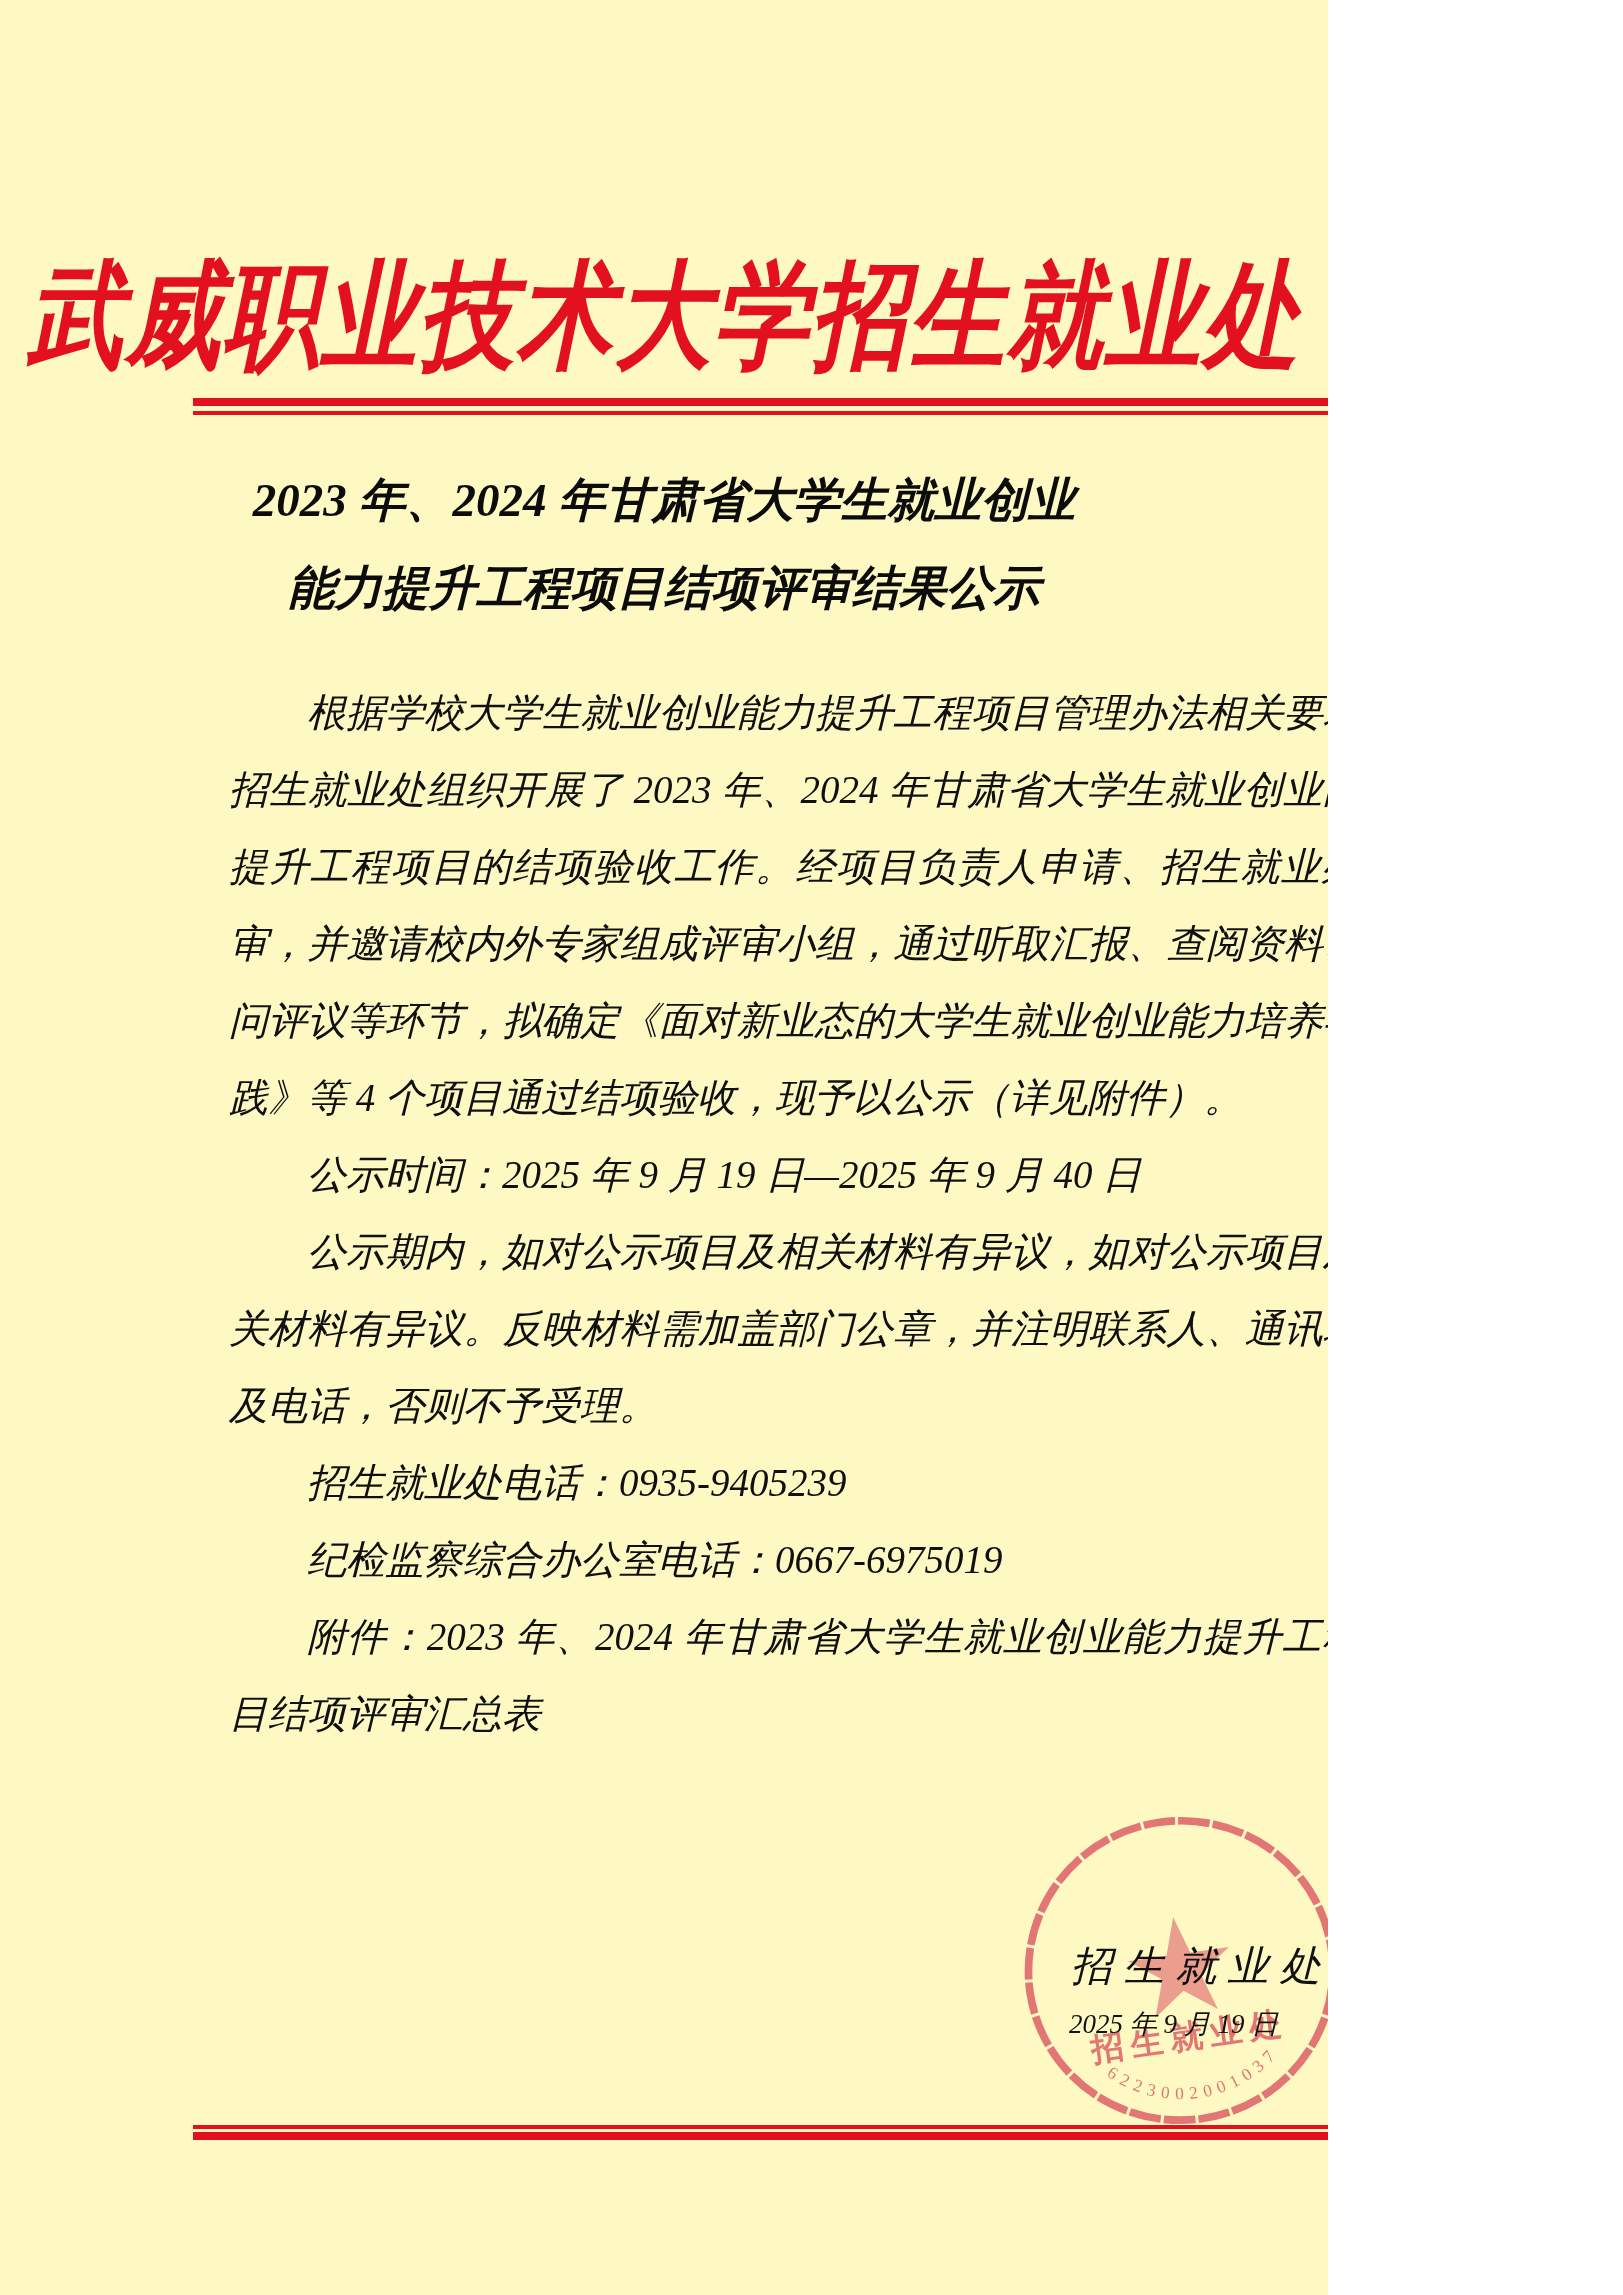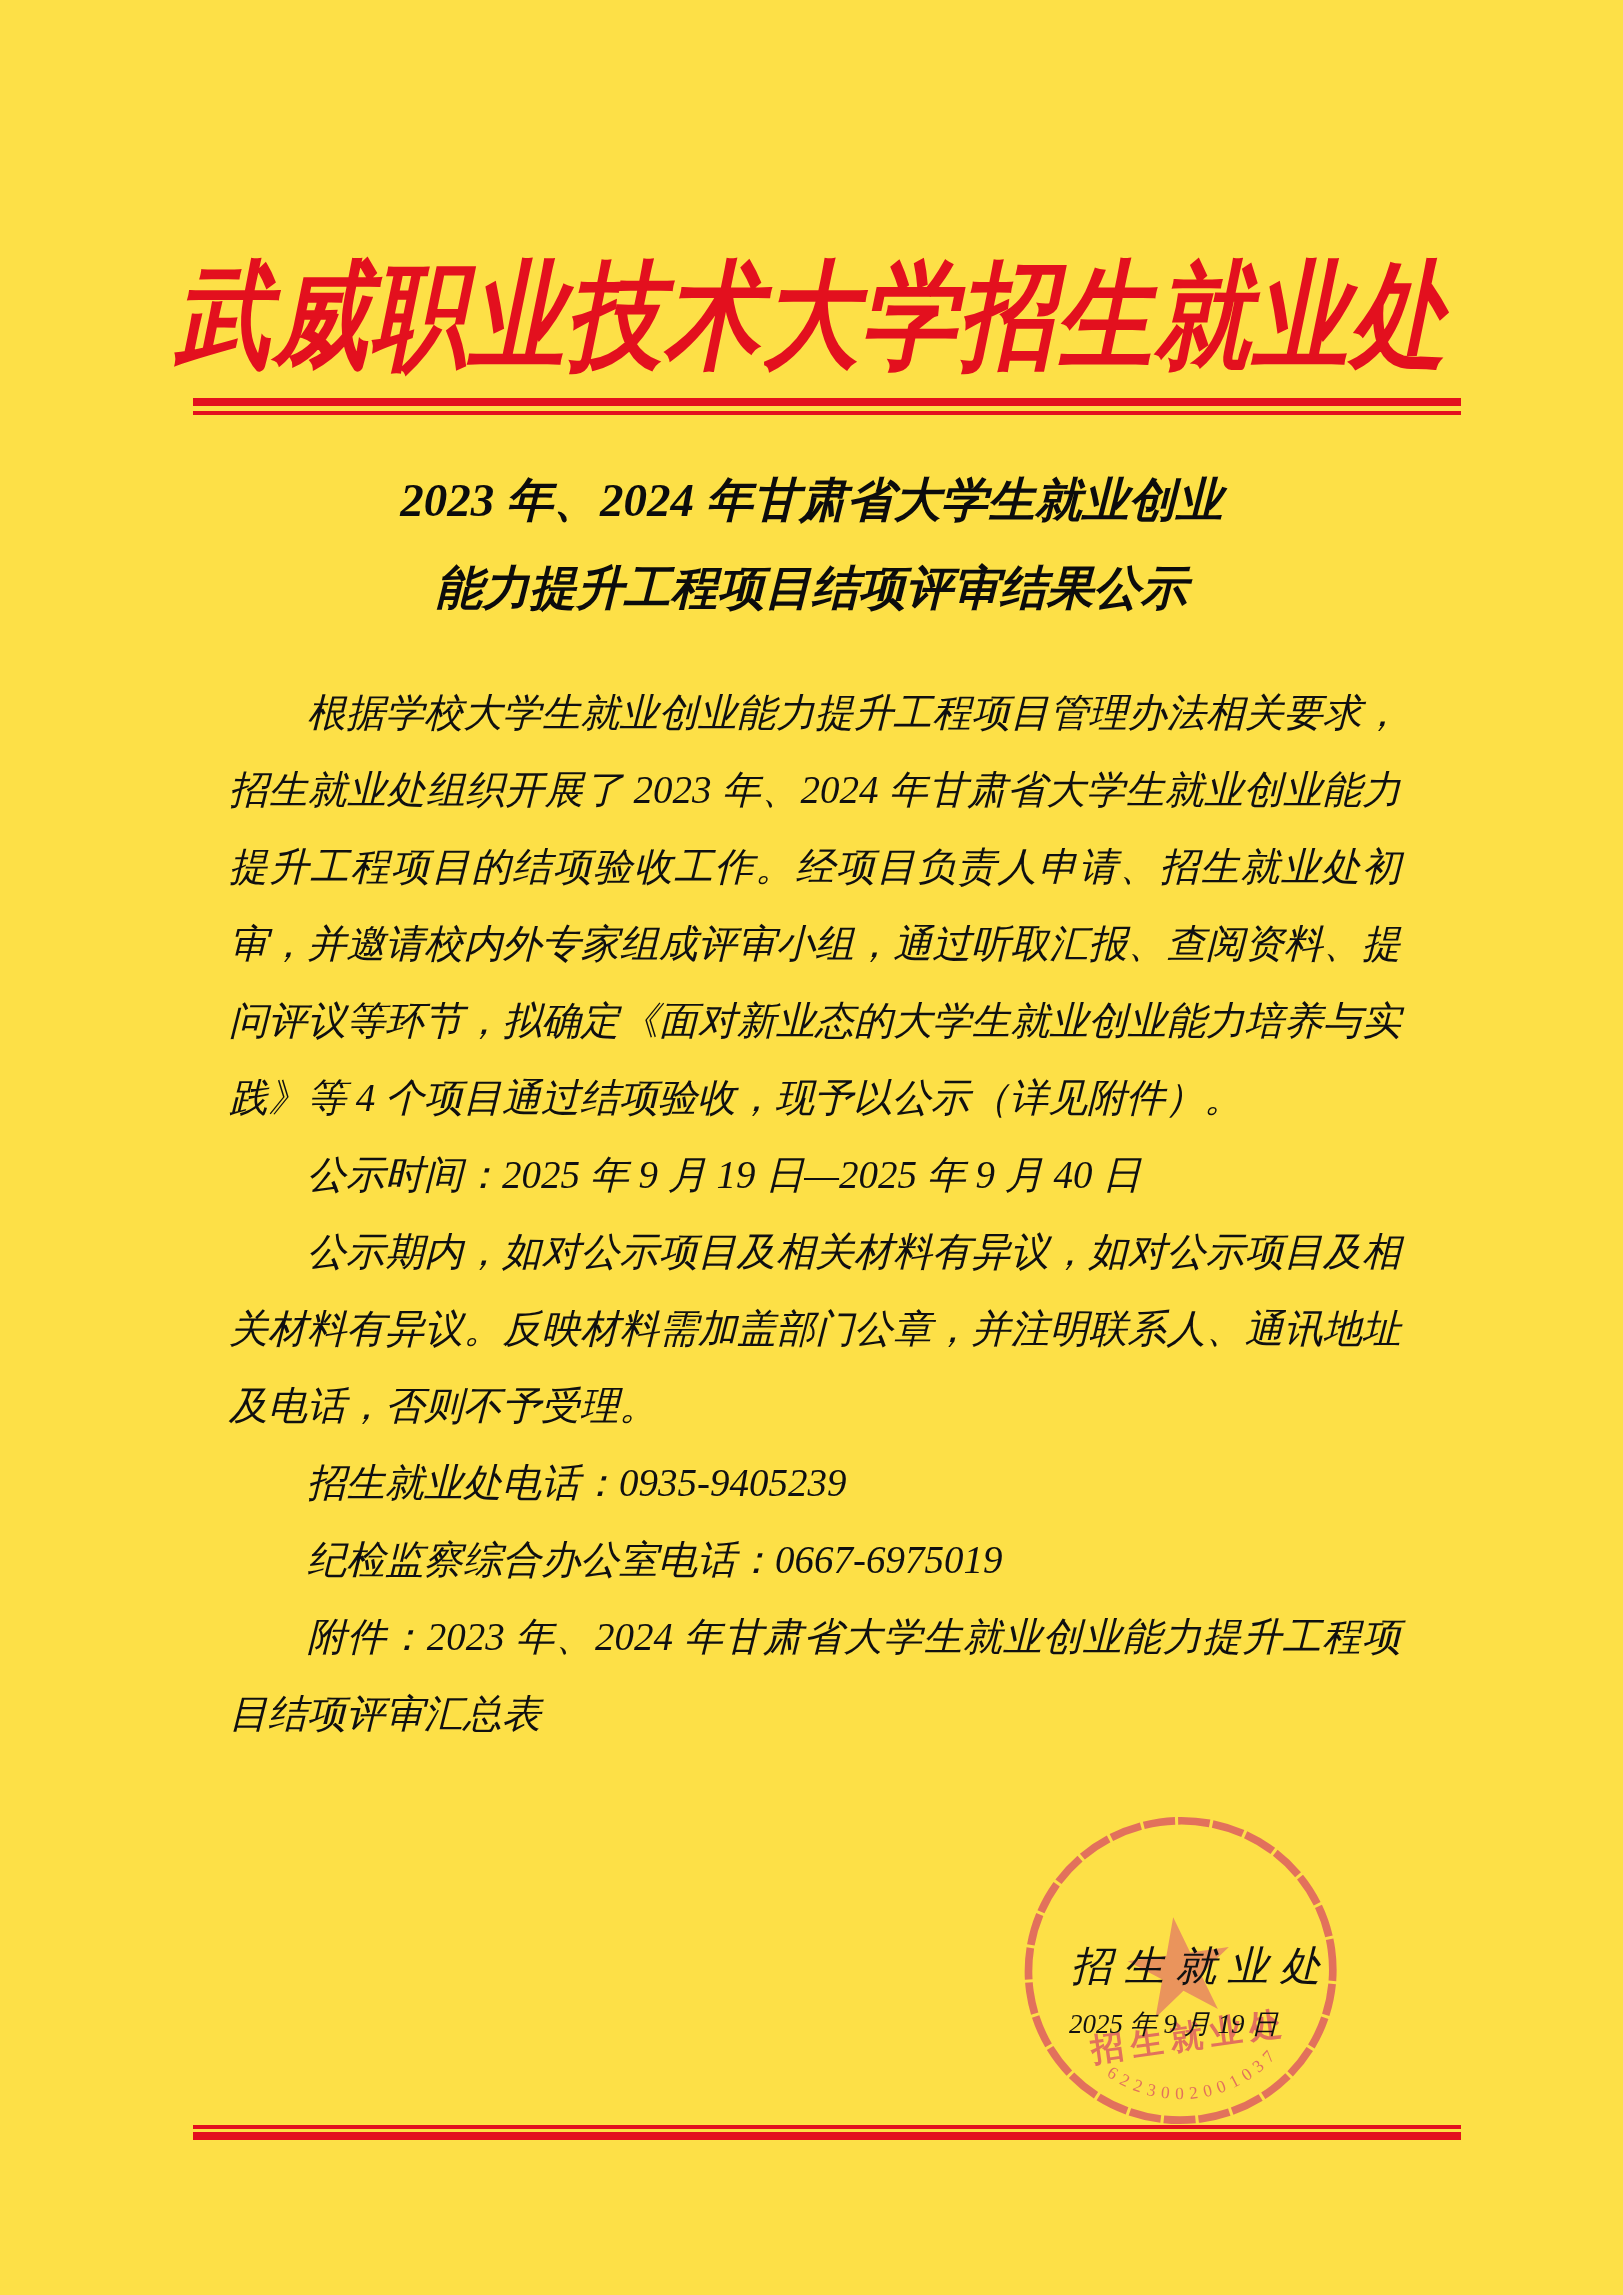--- a/index.html
+++ b/index.html
@@ -1,19 +1,19 @@
 <!DOCTYPE html>
 <html style="font-size:8.2px"><head>
 <meta charset="utf-8">
 <style>
   html,body { margin:0; padding:0; background:#ffffff; }
   .page {
     position:relative;
-    width:1623px; height:2295px;
-    background:#fde047;
+    width:1328px; height:2295px;
+    background:#fef9c3;
     overflow:hidden;
     font-family:"Liberation Serif", serif;
     color:#101010;
   }
   
   .letterhead {
     position:absolute; left:0; top:239px; width:100%;
     text-align:center;
     font-size:96px; font-weight:bold; font-style:italic;
     letter-spacing:2px;

